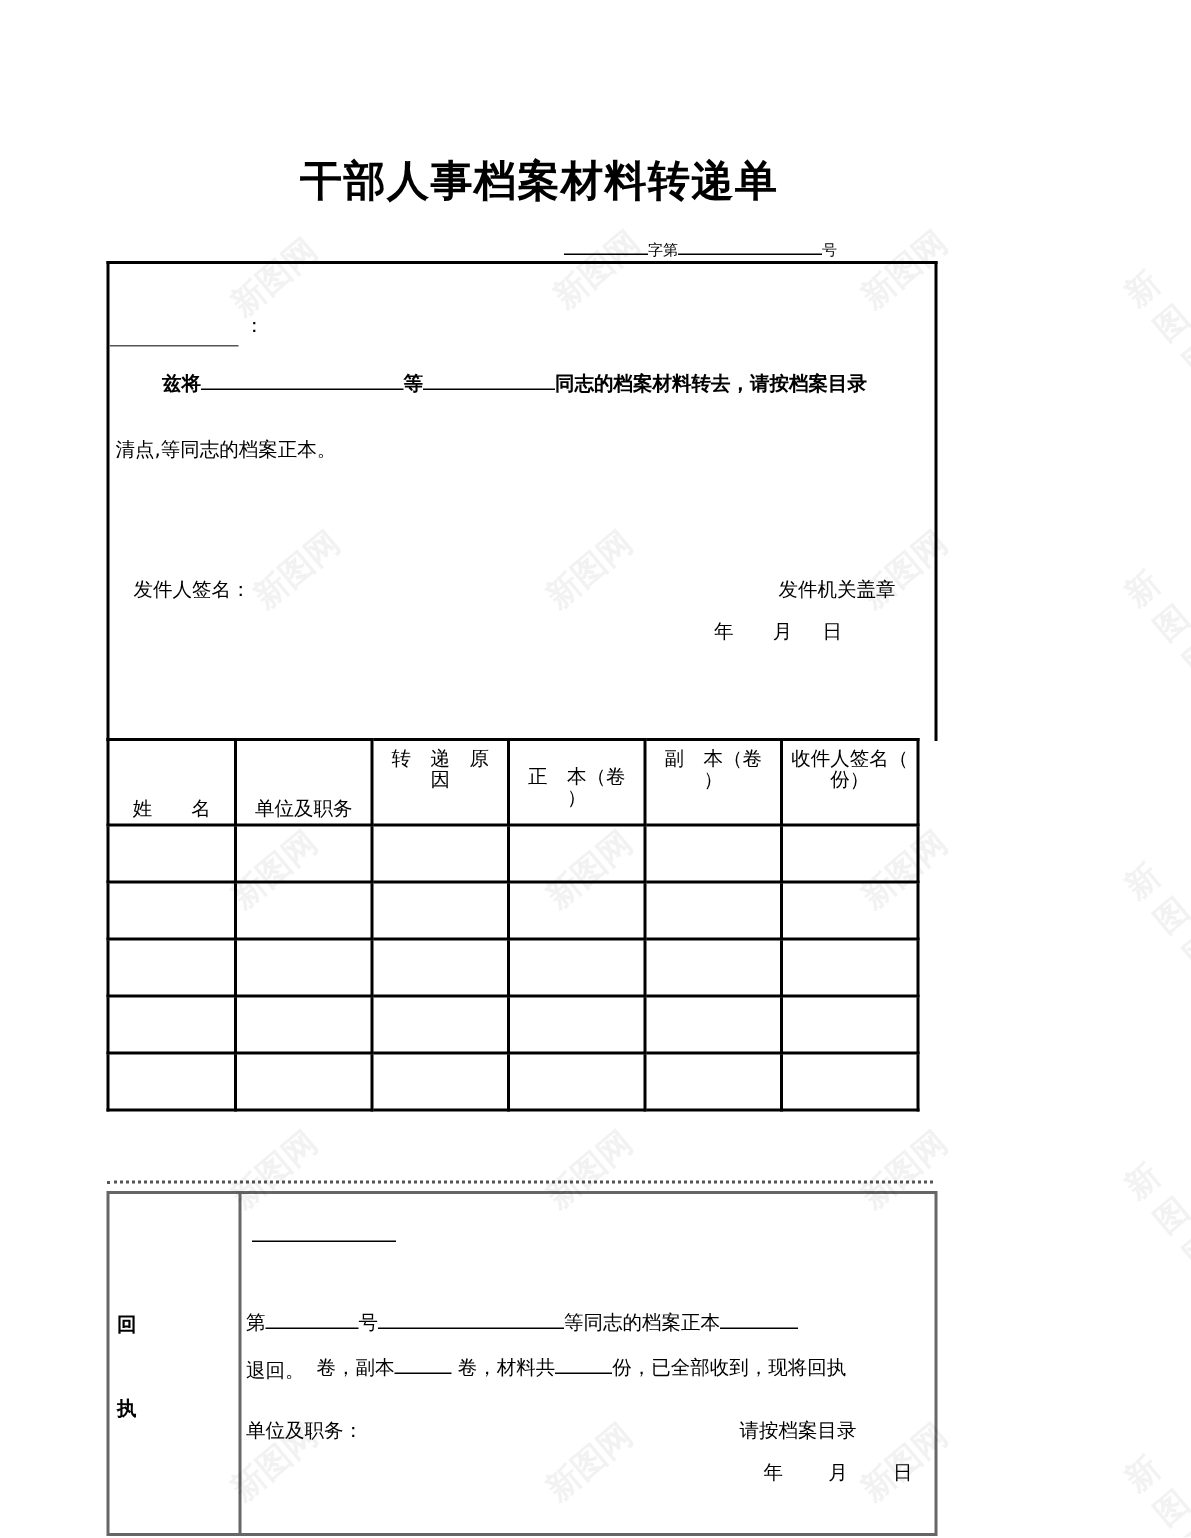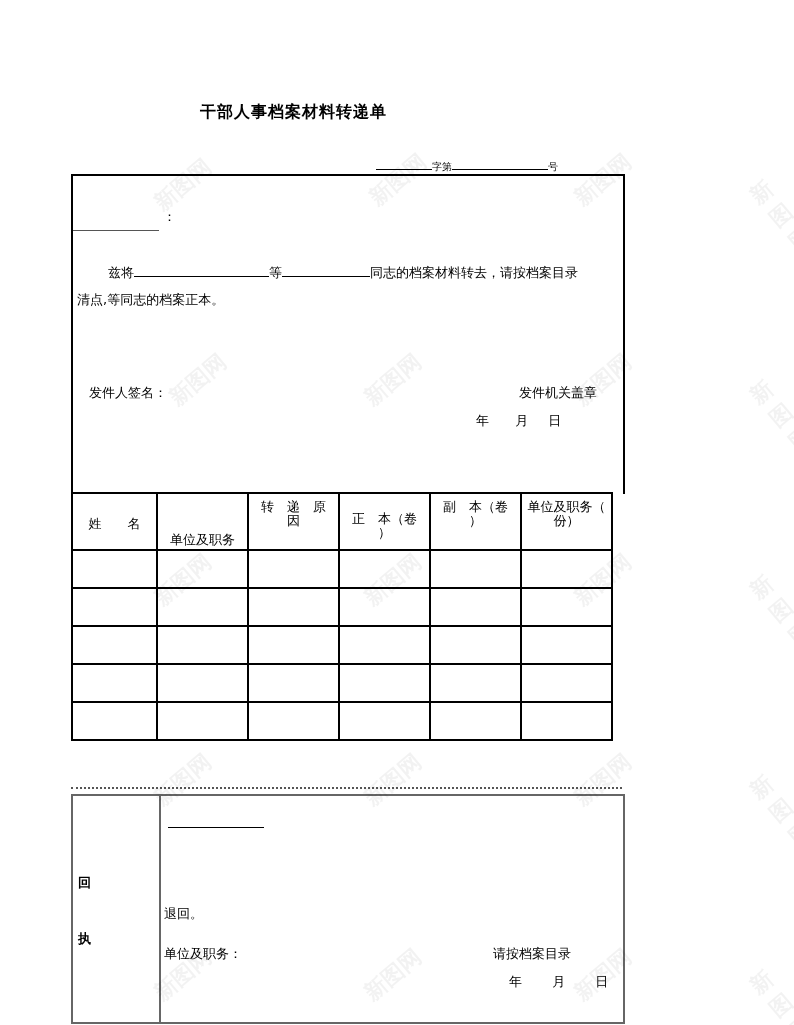--- a/index.html
+++ b/index.html
@@ -1,19 +1,19 @@
 <!DOCTYPE html>
 <html><head>
 <meta charset="utf-8">
 <style>
   html, body { margin:0; padding:0; background:#ffffff; }
   body { width:794px; height:1025px; position:relative; overflow:hidden;
          font-family:"DejaVu Sans", "Liberation Sans", sans-serif; color:#000; font-size:13px; }
   .abs { position:absolute; white-space:nowrap; }
-  .title { left:200px; top:102px; font-size:16px; font-weight:bold; letter-spacing:1px; }
+  .title { left:200px; top:102px; font-size:28px; font-weight:bold; letter-spacing:1px; }
   .u { display:inline-block; border-bottom:1px solid #000; height:13px; vertical-align:baseline; }
   .doc-no { left:376px; top:156px; font-size:10px; }
 
   .box-top { position:absolute; left:71px; top:174px; width:550px; height:318px;
              border:2px solid #000; border-bottom:none; }
   .grid { position:absolute; left:71px; top:492px; border-collapse:collapse; }
   .grid td { border:2px solid #000; width:89px; height:36px; padding:0; font-size:13px;
              vertical-align:bottom; text-align:center; line-height:14px; }
   .grid tr.hdr td { height:37px;margin-top:21px; }
   .grid td.c0 { width:83px; }
@@ -33,59 +33,59 @@
 <div class="abs doc-no">
   <span class="u" style="width:56px"></span><span>字第</span><span class="u" style="width:96px"></span><span>号</span>
 </div>
 
 <div class="box-top">
   <div class="abs" style="left:0;top:30px;">
     <span class="u" style="width:86px;height:24px;border-bottom-color:#555"></span>
   </div>
   <div class="abs" style="left:90px;top:32px;">：</div>
 
-  <div class="abs" style="left:35px;top:87px;">
+  <div class="abs" style="left:35px;top:70px;font-weight:bold;">
     <span>兹将</span><span class="u" style="width:135px"></span><span>等</span><span class="u" style="width:88px"></span><span>同志的档案材料转去，请按档案目录</span>
   </div>
   <div class="abs" style="left:4px;top:115px;">清点,等同志的档案正本。</div>
 
   <div class="abs" style="left:16px;top:208px;">发件人签名：</div>
   <div class="abs" style="left:446px;top:208px;">发件机关盖章</div>
   <div class="abs" style="left:403px;top:236px;">
     <span>年</span>
     <span style="display:inline-block;width:22px"></span><span>月</span>
     <span style="display:inline-block;width:16px"></span><span>日</span>
   </div>
 </div>
 
 <table class="grid">
   <tbody>
       <tr class="hdr">
     <td class="c0">
           <div></div>
-          <div style="padding-bottom:18px">姓　　名</div>
+          <div style="padding-bottom:2px">姓　　名</div>
         </td>
     <td>
           <div></div>
           <div style="padding-bottom:2px">单位及职务</div>
         </td>
     <td style="vertical-align:top;padding-top:6px">
           <div>转　递　原</div>
           <div>因</div>
         </td>
     <td style="vertical-align:top;padding-top:18px">
           <div>正　本（卷</div>
           <div>）</div>
         </td>
     <td style="vertical-align:top;padding-top:6px">
           <div>副　本（卷</div>
           <div>）</div>
         </td>
     <td style="vertical-align:top;padding-top:6px">
-          <div>单位及职务（</div>
+          <div>收件人签名（</div>
           <div>份）</div>
         </td>
   </tr>
   <tr>
     <td class="c0"></td>
         <td></td>
         <td></td>
         <td></td>
         <td></td>
         <td></td>
@@ -130,21 +130,28 @@
 <div class="receipt">
   <div class="vline"></div>
   <div class="abs bold" style="left:5px;top:78px;">回</div>
   <div class="abs bold" style="left:5px;top:134px;">执</div>
 
   <div class="abs" style="left:95px;top:18px;">
     <span class="u" style="width:96px"></span>
   </div>
 
 
+  <div class="abs" style="left:91px;top:76px;">
+    <span>第</span><span class="u" style="width:62px"></span><span>号</span><span class="u" style="width:124px"></span><span>等同志的档案正本</span><span class="u" style="width:52px"></span>
+  </div>
 
+  <div class="abs" style="left:138px;top:106px;">
+    <span>卷，副本</span><span class="u" style="width:38px"></span>
+    <span>卷，材料共</span><span class="u" style="width:38px"></span><span>份，已全部收到，现将回执</span>
+  </div>
   <div class="abs" style="left:91px;top:109px;">退回。</div>
 
   <div class="abs" style="left:91px;top:149px;">单位及职务：</div>
   <div class="abs" style="left:420px;top:149px;">请按档案目录</div>
   <div class="abs" style="left:436px;top:177px;">
     <span>年</span>
     <span style="display:inline-block;width:26px"></span><span>月</span>
     <span style="display:inline-block;width:26px"></span><span>日</span>
   </div>
 </div>

